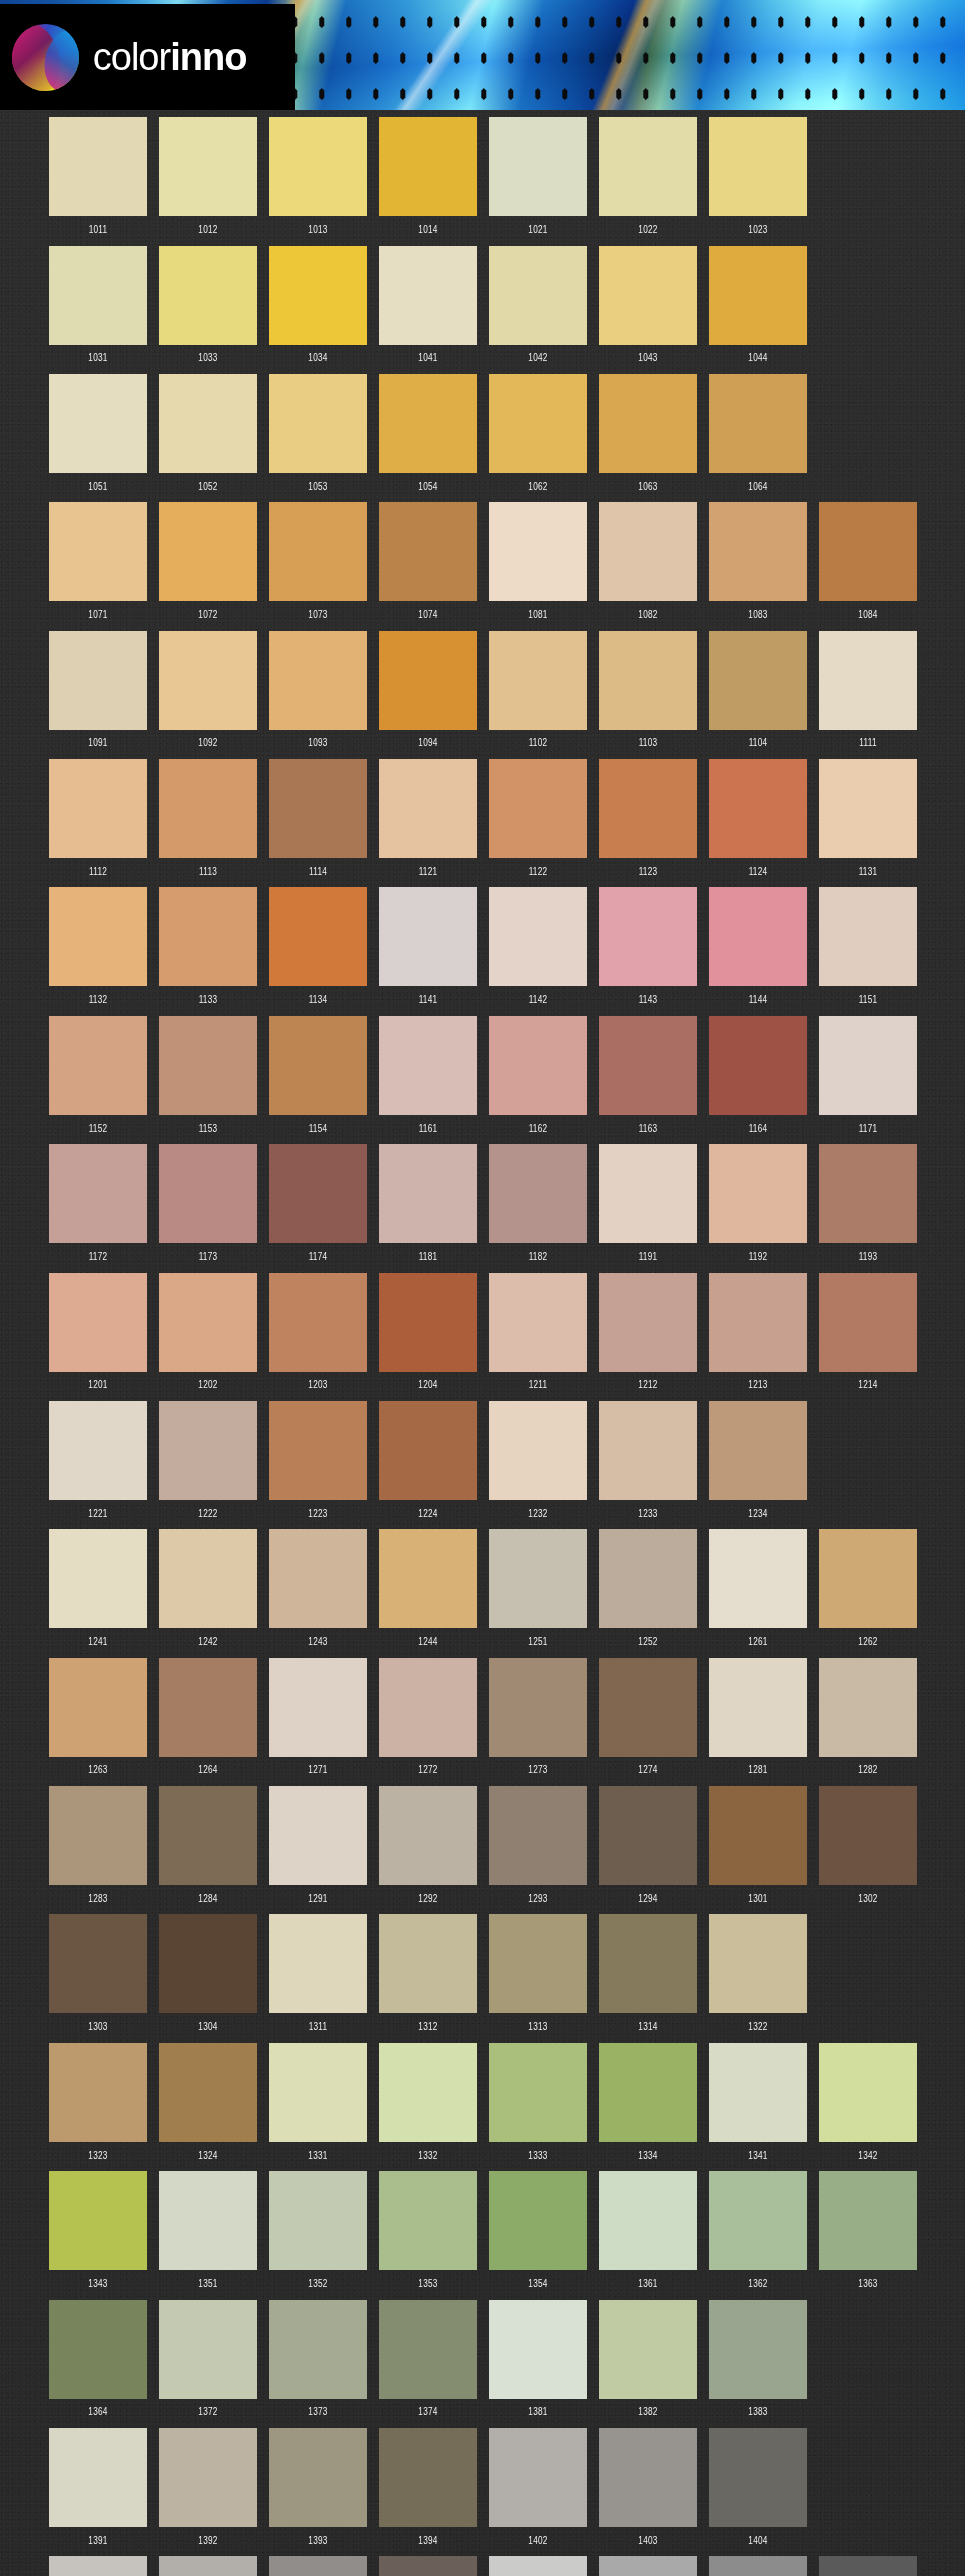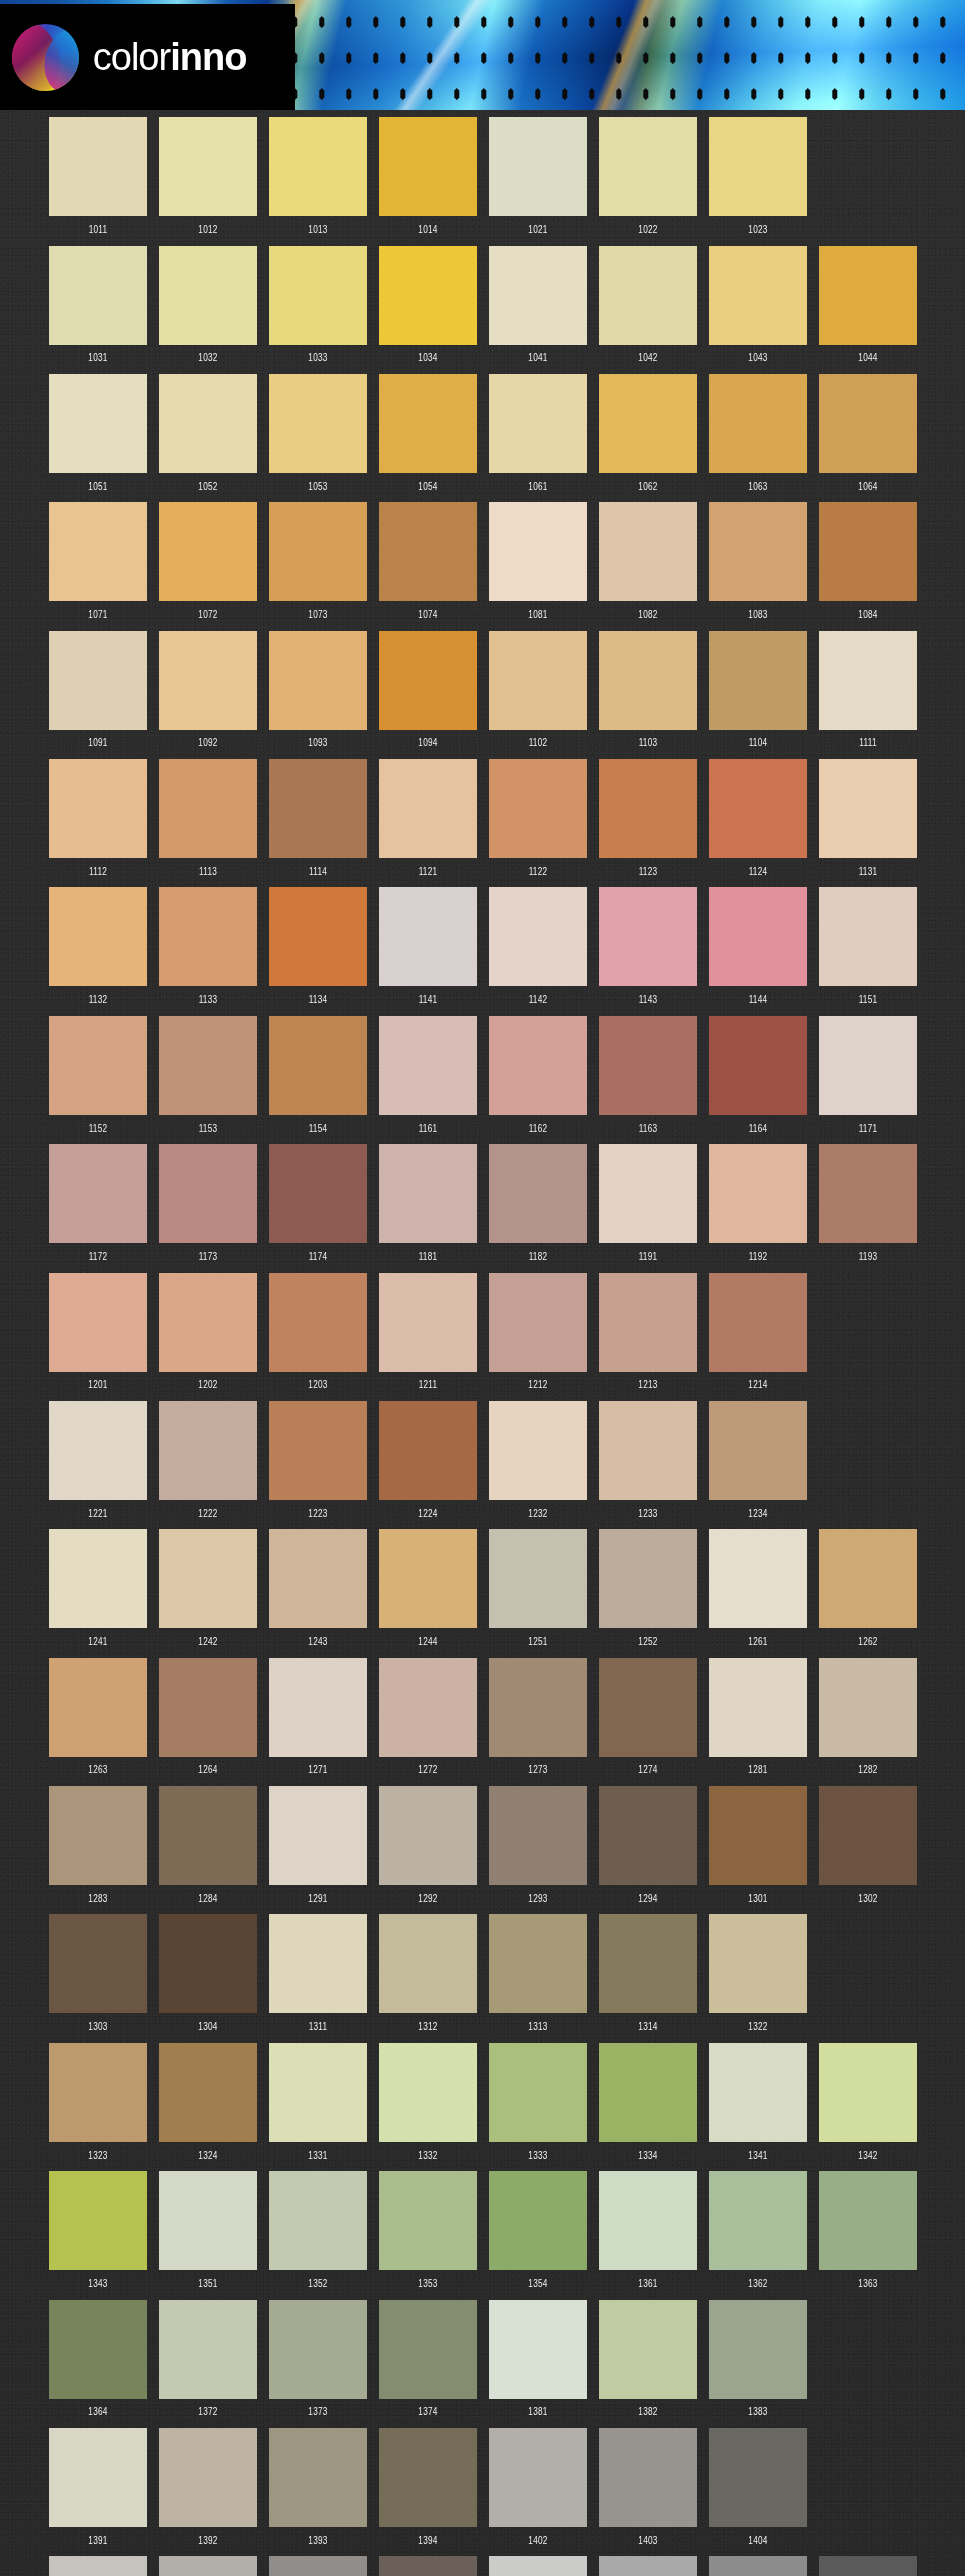--- a/index.html
+++ b/index.html
@@ -208,24 +208,20 @@
         <span class="swatch-chip" style="background-color: rgb(232, 214, 133);"></span>
         <span class="swatch-code">1023</span>
       </div>
     </div>
     <div class="swatch-row">
       <div class="swatch-cell">
         <span class="swatch-chip" style="background-color: rgb(223, 220, 178);"></span>
         <span class="swatch-code">1031</span>
       </div>
       <div class="swatch-cell">
-        <span class="swatch-chip" style="background-color: rgb(228, 223, 162);"></span>
-        <span class="swatch-code">1032</span>
-      </div>
-      <div class="swatch-cell">
         <span class="swatch-chip" style="background-color: rgb(230, 217, 126);"></span>
         <span class="swatch-code">1033</span>
       </div>
       <div class="swatch-cell">
         <span class="swatch-chip" style="background-color: rgb(237, 199, 56);"></span>
         <span class="swatch-code">1034</span>
       </div>
       <div class="swatch-cell">
         <span class="swatch-chip" style="background-color: rgb(229, 222, 195);"></span>
         <span class="swatch-code">1041</span>
@@ -254,24 +250,20 @@
       </div>
       <div class="swatch-cell">
         <span class="swatch-chip" style="background-color: rgb(233, 205, 131);"></span>
         <span class="swatch-code">1053</span>
       </div>
       <div class="swatch-cell">
         <span class="swatch-chip" style="background-color: rgb(224, 174, 71);"></span>
         <span class="swatch-code">1054</span>
       </div>
       <div class="swatch-cell">
-        <span class="swatch-chip" style="background-color: rgb(230, 214, 168);"></span>
-        <span class="swatch-code">1061</span>
-      </div>
-      <div class="swatch-cell">
         <span class="swatch-chip" style="background-color: rgb(227, 184, 88);"></span>
         <span class="swatch-code">1062</span>
       </div>
       <div class="swatch-cell">
         <span class="swatch-chip" style="background-color: rgb(217, 167, 79);"></span>
         <span class="swatch-code">1063</span>
       </div>
       <div class="swatch-cell">
         <span class="swatch-chip" style="background-color: rgb(207, 159, 85);"></span>
         <span class="swatch-code">1064</span>
@@ -488,20 +480,24 @@
       </div>
       <div class="swatch-cell">
         <span class="swatch-chip" style="background-color: rgb(219, 168, 135);"></span>
         <span class="swatch-code">1202</span>
       </div>
       <div class="swatch-cell">
         <span class="swatch-chip" style="background-color: rgb(191, 131, 96);"></span>
         <span class="swatch-code">1203</span>
       </div>
       <div class="swatch-cell">
+        <span class="swatch-chip" style="background-color: rgb(172, 94, 59);"></span>
+        <span class="swatch-code">1204</span>
+      </div>
+      <div class="swatch-cell">
         <span class="swatch-chip" style="background-color: rgb(220, 188, 171);"></span>
         <span class="swatch-code">1211</span>
       </div>
       <div class="swatch-cell">
         <span class="swatch-chip" style="background-color: rgb(197, 160, 148);"></span>
         <span class="swatch-code">1212</span>
       </div>
       <div class="swatch-cell">
         <span class="swatch-chip" style="background-color: rgb(200, 160, 144);"></span>
         <span class="swatch-code">1213</span>

